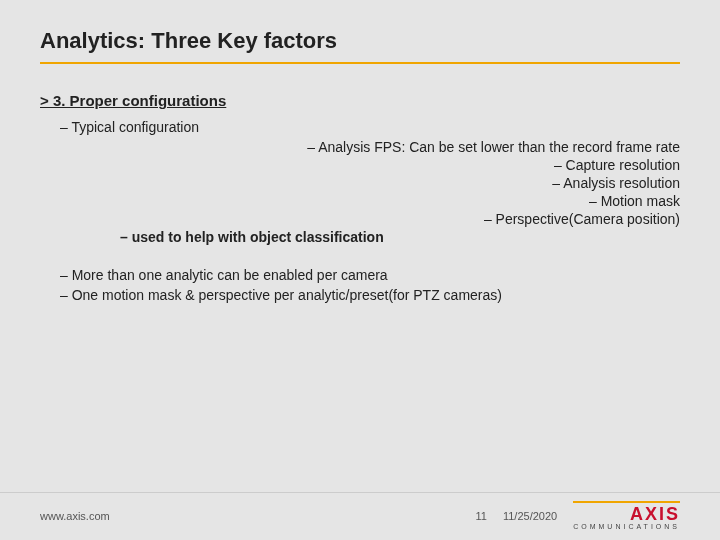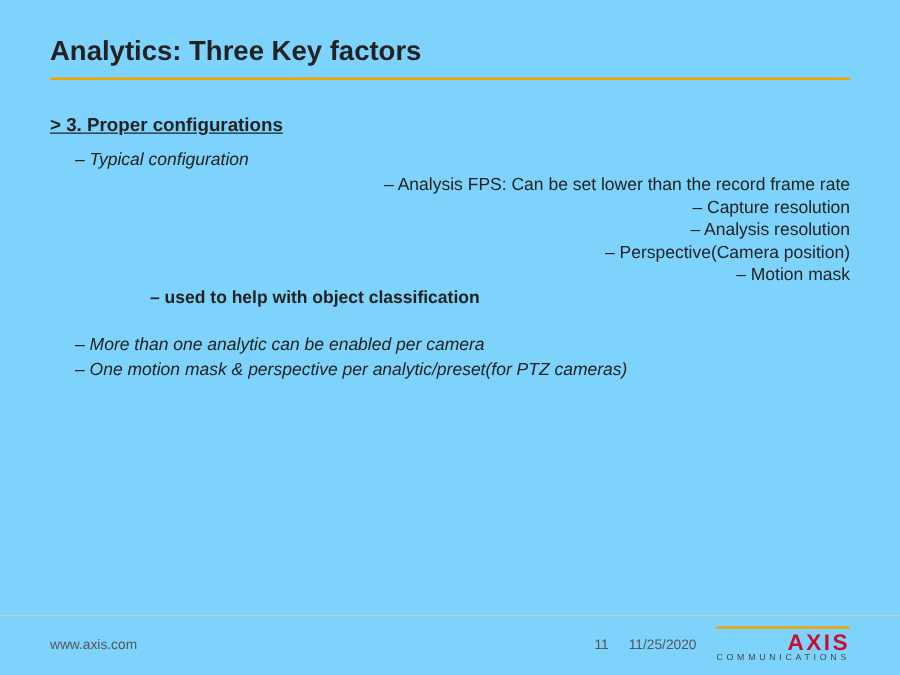--- a/index.html
+++ b/index.html
@@ -14,21 +14,21 @@
       background: #ffffff;
       font-family: Arial, sans-serif;
       font-size: 14px;
       color: #222222;
       overflow: hidden;
     }
 
     .slide-container {
       width: 720px;
       height: 540px;
-      background: #7dd3fc;
+      background: #e5e5e5;
       display: flex;
       flex-direction: column;
       position: relative;
     }
 
     .header {
       padding: 28px 40px 10px 40px;
     }
 
     .title {
@@ -55,21 +55,20 @@
     .level1-label {
       font-size: 15px;
       font-weight: bold;
       margin-bottom: 4px;
       text-decoration: underline;
     }
 
     .level2 {
       margin-left: 20px;
       margin-bottom: 4px;
-      font-style: italic;
     }
 
     .level2-label {
       font-size: 14px;
       margin-bottom: 3px;
     }
 
     .level3 {
       margin-left: 40px;
       margin-bottom: 2px;
@@ -183,24 +182,24 @@
     <div class="level3">
       <span class="level3-label">– Analysis FPS: Can be set lower than the record frame rate</span>
     </div>
     <div class="level3">
       <span class="level3-label">– Capture resolution</span>
     </div>
     <div class="level3">
       <span class="level3-label">– Analysis resolution</span>
     </div>
     <div class="level3">
+      <span class="level3-label">– Motion mask</span>
+    </div>
+    <div class="level3">
       <span class="level3-label">– Perspective(Camera position)</span>
-    </div>
-    <div class="level3">
-      <span class="level3-label">– Motion mask</span>
     </div>
 
     <div class="level4">
       <span class="level4-label">– used to help with object classification</span>
     </div>
 
     <div class="level2" style="margin-top: 22px;">
       <span class="level2-label">– More than one analytic can be enabled per camera</span>
     </div>
     <div class="level2">

